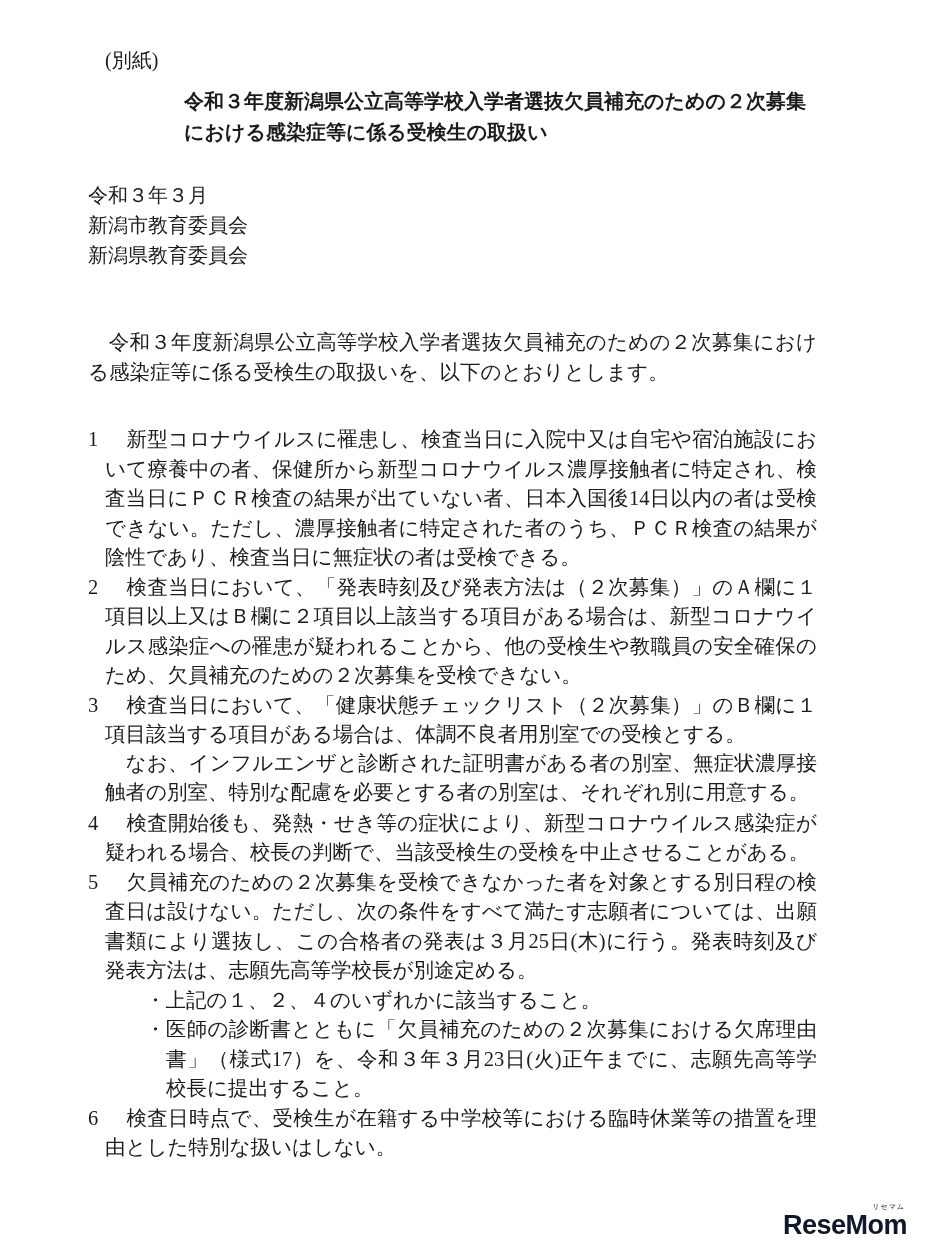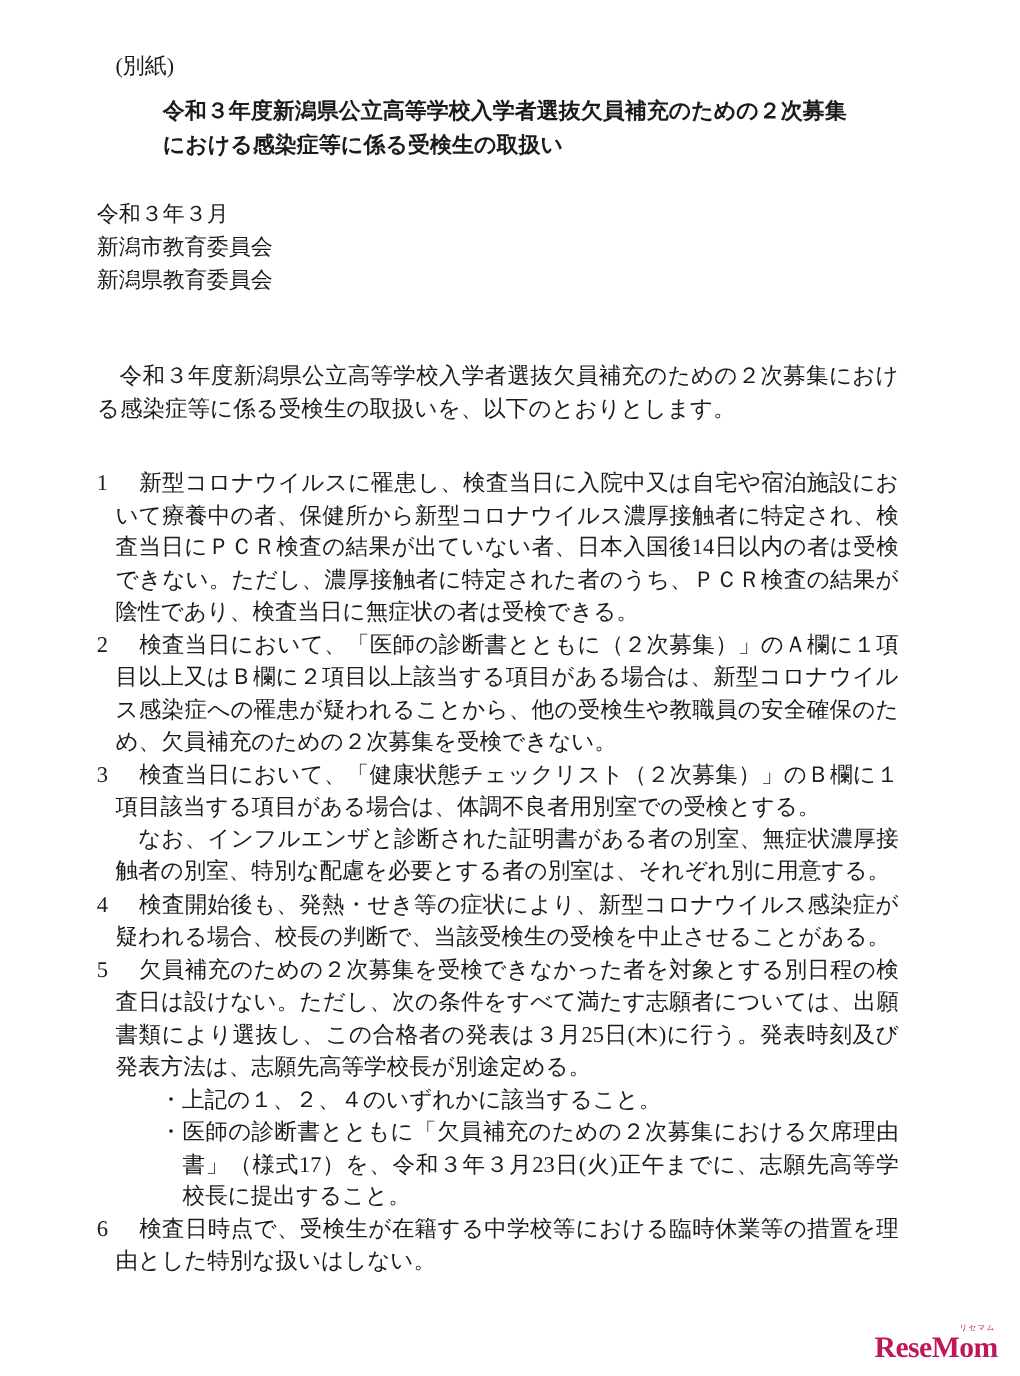--- a/index.html
+++ b/index.html
@@ -22,21 +22,21 @@
   .annotation {
     font-size: 20px;
     line-height: 28px;
     margin-left: 17px;
   }
   .title {
     font-family: Liberation Serif, serif;
     font-weight: bold;
     font-size: 20px;
     line-height: 31px;
-    margin-left: 60px;
+    margin-left: 96px;
     margin-top: 12px;
   }
   .byline {
     margin-top: 32px;
     padding-right: 42px;
     font-size: 20px;
     line-height: 30px;
   }
   .intro {
     margin-top: 58px;
@@ -64,22 +64,22 @@
   .bullet {
     padding-left: 78px;
     text-indent: -21px;
     text-align: justify;
   }
   .logo {
     position: absolute;
     right: 20px;
     bottom: 12px;
     text-align: right;
-    font-family: Liberation Serif, serif;
-    color: #be185d;
+    font-family: Liberation Sans, sans-serif;
+    color: #0f172a;
   }
   .logo-sub {
     display: block;
     font-size: 7px;
     line-height: 8px;
     letter-spacing: 1px;
     text-align: right;
     margin-right: 2px;
   }
   .logo-main {
@@ -107,21 +107,21 @@
     <p>新潟市教育委員会</p>
     <p>新潟県教育委員会</p>
   </div>
 
   <p class="intro">　令和３年度新潟県公立高等学校入学者選抜欠員補充のための２次募集における感染症等に係る受検生の取扱いを、以下のとおりとします。</p>
 
   <div class="items">
 
     <p class="item-main"><span class="num">1</span><span>新型コロナウイルスに罹患し、検査当日に入院中又は自宅や宿泊施設において療養中の者、保健所から新型コロナウイルス濃厚接触者に特定され、検査当日にＰＣＲ検査の結果が出ていない者、日本入国後14日以内の者は受検できない。ただし、濃厚接触者に特定された者のうち、ＰＣＲ検査の結果が陰性であり、検査当日に無症状の者は受検できる。</span></p>
 
-    <p class="item-main"><span class="num">2</span><span>検査当日において、「医師の診断書とともに（２次募集）」のＡ欄に１項目以上又はＢ欄に２項目以上該当する項目がある場合は、新型コロナウイルス感染症への罹患が疑われることから、他の受検生や教職員の安全確保のため、欠員補充のための２次募集を受検できない。</span></p>
+    <p class="item-main"><span class="num">2</span><span>検査当日において、「発表時刻及び発表方法は（２次募集）」のＡ欄に１項目以上又はＢ欄に２項目以上該当する項目がある場合は、新型コロナウイルス感染症への罹患が疑われることから、他の受検生や教職員の安全確保のため、欠員補充のための２次募集を受検できない。</span></p>
 
     <p class="item-main"><span class="num">3</span><span>検査当日において、「健康状態チェックリスト（２次募集）」のＢ欄に１項目該当する項目がある場合は、体調不良者用別室での受検とする。</span></p>
     <p class="item-sub">なお、インフルエンザと診断された証明書がある者の別室、無症状濃厚接触者の別室、特別な配慮を必要とする者の別室は、それぞれ別に用意する。</p>
 
     <p class="item-main"><span class="num">4</span><span>検査開始後も、発熱・せき等の症状により、新型コロナウイルス感染症が疑われる場合、校長の判断で、当該受検生の受検を中止させることがある。</span></p>
 
     <p class="item-main"><span class="num">5</span><span>欠員補充のための２次募集を受検できなかった者を対象とする別日程の検査日は設けない。ただし、次の条件をすべて満たす志願者については、出願書類により選抜し、この合格者の発表は３月25日(木)に行う。発表時刻及び発表方法は、志願先高等学校長が別途定める。</span></p>
     <p class="bullet">・上記の１、２、４のいずれかに該当すること。</p>
     <p class="bullet">・医師の診断書とともに「欠員補充のための２次募集における欠席理由書」（様式17）を、令和３年３月23日(火)正午までに、志願先高等学校長に提出すること。</p>
 

